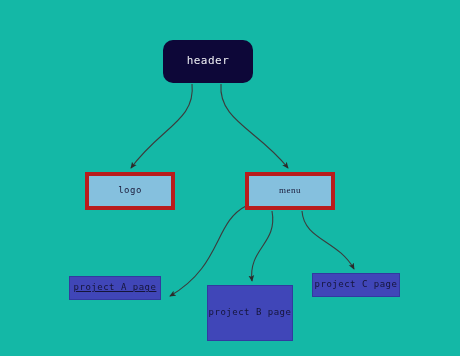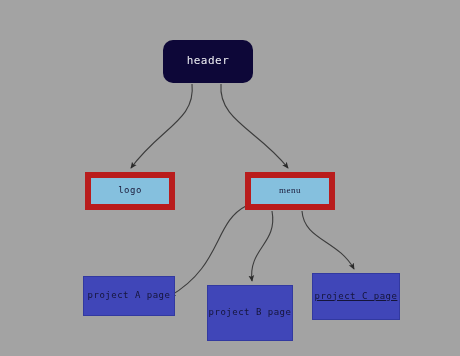--- a/index.html
+++ b/index.html
@@ -45,35 +45,35 @@
   .node.type-root {
     background: #0d0738;
     color: #f0f0f5;
     border-radius: 10px;
     font-size: 11px;
   }
   
   .node.type-section {
     background: #85c0de;
     color: #1a1a3a;
-    border: 6px solid #b91c1c;
+    border: 4px solid #b91c1c;
     font-size: 9px;
   }
   
   .node.type-page {
     background: #4046b8;
     color: #15153a;
     border: 1px solid #3239a0;
     font-size: 9px;
   }
 </style>
 </head>
 <body>
 
-<div id="diagram-canvas" style="width: 460px; height: 356px; background: #a3a3a3;">
+<div id="diagram-canvas" style="width: 460px; height: 356px; background: #14b8a6;">
 
   <svg id="edge-layer" viewBox="0 0 460 356">
     <defs>
       <marker id="arrowhead" markerWidth="7" markerHeight="7" refX="5.2" refY="3" orient="auto" markerUnits="strokeWidth">
         <path d="M 0 0.4 L 6 3 L 0 5.6 L 1.4 3 Z" fill="#2b2b2b"></path>
       </marker>
     </defs>
     <g>
       <path fill="none" stroke="#3c3c3c" stroke-width="1.1" marker-end="url(#arrowhead)" d="M 192 84 C 196 120 160 128 131 168"></path>
       <path fill="none" stroke="#3c3c3c" stroke-width="1.1" marker-end="url(#arrowhead)" d="M 221 84 C 218 120 258 130 288 168"></path>
@@ -88,25 +88,25 @@
   </div>
 
   <div class="node type-section" id="node-logo" style="left: 85px; top: 172px; width: 90px; height: 38px; background: rgb(133, 192, 222); color: rgb(26, 26, 58);">
     <span class="node-label">logo</span>
   </div>
 
   <div class="node type-section" id="node-menu" style="left: 245px; top: 172px; width: 90px; height: 38px; background: rgb(133, 192, 222); color: rgb(26, 26, 58); font-family: Liberation Serif, serif;">
     <span class="node-label">menu</span>
   </div>
 
-  <div class="node type-page" id="node-project-a" style="left: 83px; top: 276px; width: 92px; height: 40px; background: rgb(64, 70, 184); color: rgb(21, 21, 58);">
+  <div class="node type-page" id="node-project-a" style="left: 69px; top: 276px; width: 92px; height: 24px; background: rgb(64, 70, 184); color: rgb(21, 21, 58); text-decoration: underline;">
     <span class="node-label">project A page</span>
   </div>
 
   <div class="node type-page" id="node-project-b" style="left: 207px; top: 285px; width: 86px; height: 56px; background: rgb(64, 70, 184); color: rgb(21, 21, 58);">
     <span class="node-label">project B page</span>
   </div>
 
-  <div class="node type-page" id="node-project-c" style="left: 312px; top: 273px; width: 88px; height: 47px; background: rgb(64, 70, 184); color: rgb(21, 21, 58); text-decoration: underline;">
+  <div class="node type-page" id="node-project-c" style="left: 312px; top: 273px; width: 88px; height: 24px; background: rgb(64, 70, 184); color: rgb(21, 21, 58);">
     <span class="node-label">project C page</span>
   </div>
 
 </div>
 
 </body></html>

